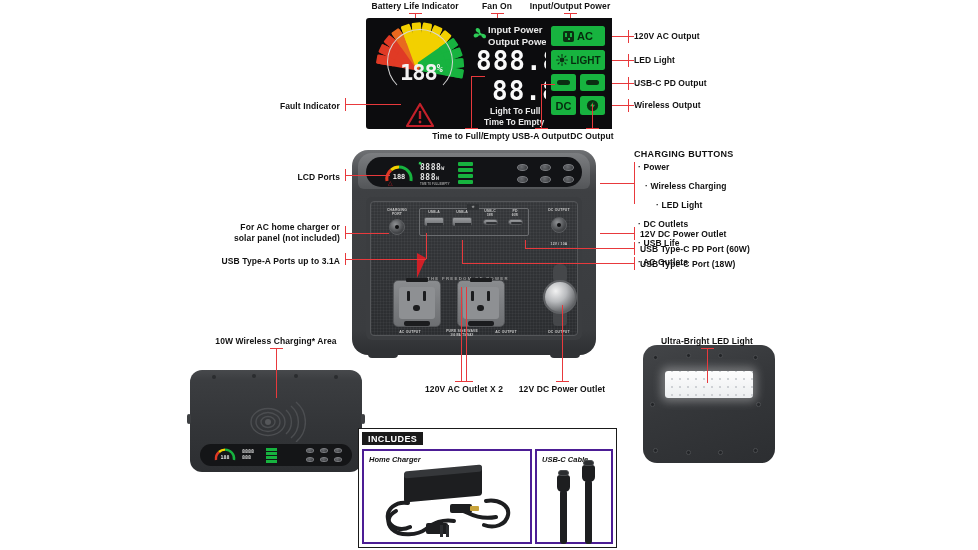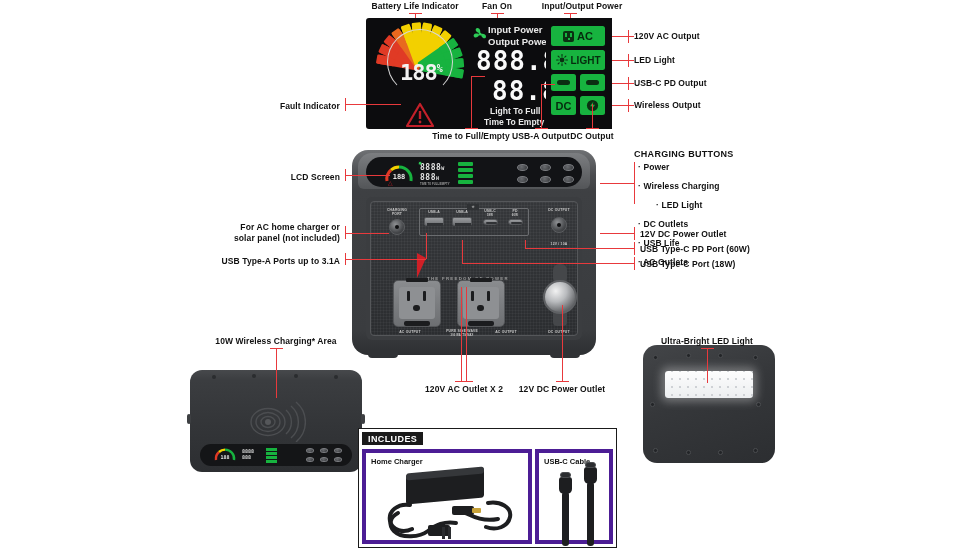--- a/index.html
+++ b/index.html
@@ -118,21 +118,21 @@
       background-image:radial-gradient(circle,#c8cbcf 1px,transparent 1.3px);
       background-size:8px 8px;background-position:3px 4px;opacity:.85;}
   .led-screw{position:absolute;width:4.5px;height:4.5px;border-radius:50%;
       background:#232528;border:.5px solid #4a4c4f;box-sizing:border-box;}
 
   
   #includes{left:358px;top:428px;width:257px;height:118px;border:1.4px solid #1a1a1a;background:#fff;}
   .inc-tab{position:absolute;left:3px;top:3px;height:13px;background:#1a1a1a;color:#fff;
       font-size:9px;font-weight:bold;padding:0 6px;display:flex;align-items:center;
       letter-spacing:.4px;}
-  .inc-cell{position:absolute;top:20px;border:4px solid #4c1d95;box-sizing:border-box;}
+  .inc-cell{position:absolute;top:20px;border:2px solid #4c1d95;box-sizing:border-box;font-style:italic;}
   .inc-title{position:absolute;top:4px;left:5px;font-size:7.5px;font-weight:bold;color:#111;}
   
   .brick{position:absolute;background:#1d1e20;border-radius:3px;}
   
   .ucc-head{position:absolute;width:13px;height:17px;border-radius:3px 3px 5px 5px;background:#1d1e20;}
   .ucc-tip{position:absolute;width:11px;height:6px;border-radius:3px;background:#2b2d30;
       border:1px solid #4a4c4f;box-sizing:border-box;}
   .ucc-wire{position:absolute;width:7px;background:#1d1e20;border-radius:3px;}
 </style>
 </head>
@@ -141,21 +141,21 @@
 <div class="abs">
 
   <div class="lbl ctr" style="left:415px;top:1px;">Battery Life Indicator</div>
   <div class="ln lnv" style="left:415px;top:13px;height:10px;"></div>
   <div class="ln lnh" style="left:409px;top:13px;width:13px;"></div>
 
   <div class="lbl ctr" style="left:497px;top:1px;">Fan On</div>
   <div class="ln lnv" style="left:497px;top:13px;height:12px;"></div>
   <div class="ln lnh" style="left:491px;top:13px;width:13px;"></div>
 
-  <div class="lbl ctr" style="left:570px;top:1px;margin-left:12px;">Input/Output Power</div>
+  <div class="lbl ctr" style="left:570px;top:1px;">Input/Output Power</div>
   <div class="ln lnv" style="left:570px;top:13px;height:40px;"></div>
   <div class="ln lnh" style="left:564px;top:13px;width:13px;"></div>
   <div class="ln lnh" style="left:538px;top:53px;width:33px;"></div>
 
   <div class="abs" id="lcd-panel">
     <div class="gauge-wrap">
       <div class="gauge-seg" style="background:#e03a25;transform:rotate(190deg);">
           <i></i>
         </div>
       <div class="gauge-seg" style="background:#e03a25;transform:rotate(205deg);">
@@ -403,40 +403,40 @@
       <div class="port-lab" style="left:66px;top:127px;width:50px;line-height:4px;">
         <span>PURE SINE WAVE</span><br>
         <span style="font-size:2.6px;">300 WATTS MAX</span>
       </div>
       <div class="port-lab" style="left:112px;top:128px;width:46px;">AC OUTPUT</div>
       <div class="port-lab" style="left:168px;top:128px;width:40px;">DC OUTPUT</div>
     </div>
   </div>
 </div>
 
-<div class="lbl rgt" style="left:340px;top:172px;">LCD Screen</div>
+<div class="lbl rgt" style="left:340px;top:172px;">LCD Ports</div>
 <div class="ln lnv" style="left:345px;top:169px;height:12px;"></div>
 <div class="ln lnh" style="left:345px;top:175px;width:45px;"></div>
 
 <div class="lbl rgt wrap" style="left:340px;top:222px;width:170px;text-align:right;">
   <span>For AC home charger or</span><br>
   <span>solar panel (not included)</span>
 </div>
 <div class="ln lnv" style="left:345px;top:226px;height:13px;"></div>
 <div class="ln lnh" style="left:345px;top:233px;width:44px;"></div>
 
 <div class="lbl rgt" style="left:340px;top:256px;">USB Type-A Ports up to 3.1A</div>
 <div class="ln lnv" style="left:345px;top:253px;height:12px;"></div>
 <div class="ln lnh" style="left:345px;top:259px;width:81px;"></div>
 <div class="ln lnv" style="left:426px;top:233px;height:26px;"></div>
 
 <div class="lbl" style="left:634px;top:149px;font-size:9px;letter-spacing:.3px;">CHARGING BUTTONS</div>
 <div class="abs" style="left:638px;top:162px;">
   <div class="lbl" style="position:relative;left:0;top:0;">· <span>Power</span></div>
-  <div class="lbl" style="position:relative;left:0;top:8px;">· <span>Wireless Charging</span></div>
+  <div class="lbl" style="position:relative;left:7px;top:8px;">· <span>Wireless Charging</span></div>
   <div class="lbl" style="position:relative;left:0;top:16px;margin-left:18px;">· <span>LED Light</span></div>
   <div class="lbl" style="position:relative;left:0;top:24px;">· <span>DC Outlets</span></div>
   <div class="lbl" style="position:relative;left:0;top:32px;">· <span>USB Life</span></div>
   <div class="lbl" style="position:relative;left:0;top:40px;">· <span>AC Outlets</span></div>
 </div>
 <div class="ln lnv" style="left:634px;top:162px;height:42px;"></div>
 <div class="ln lnh" style="left:600px;top:183px;width:35px;"></div>
 
 <div class="ln lnh" style="left:600px;top:233px;width:34px;"></div>
 <div class="ln lnv" style="left:634px;top:227px;height:13px;"></div>

